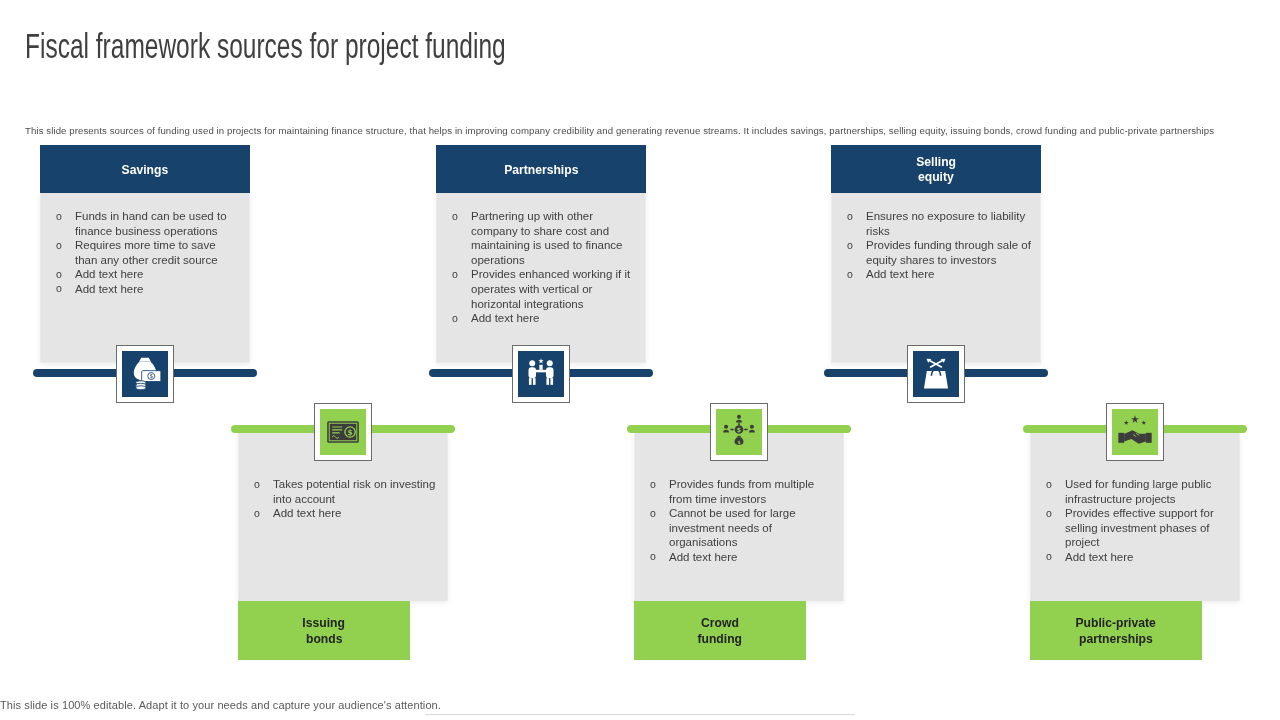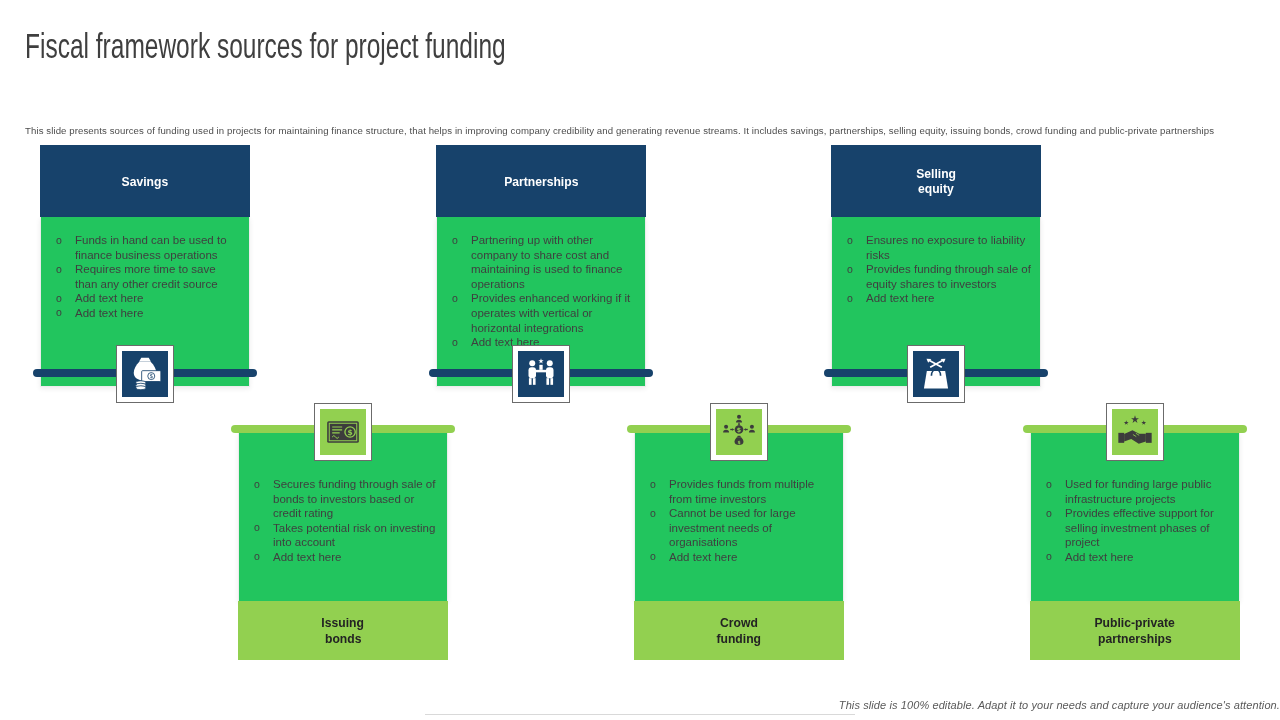--- a/index.html
+++ b/index.html
@@ -13,37 +13,37 @@
     transform:scaleX(.70);transform-origin:left top;
   }
   .subtitle{
     position:absolute;left:25px;top:80px;font-size:9.6px;color:#4d4d4d;
     white-space:nowrap;letter-spacing:.1px;margin-top:45px;
   }
   .card{position:absolute;width:210px;}
   .card.top{top:145px;}
   .card.bottom{top:425px;}
   .card-header{
-    height:72px;background:#17426b;display:flex;flex-direction:column;
+    height:48px;background:#17426b;display:flex;flex-direction:column;
     justify-content:center;align-items:center;color:#ffffff;
     font-weight:bold;font-size:13.5px;line-height:15px;text-align:right;
   }
   .card-header div, .card-footer div{transform:scaleX(.9);}
   .card-body{
-    background:#22c55e;height:170px;box-sizing:border-box;
+    background:#e5e5e5;height:170px;box-sizing:border-box;
     border-left:1px solid #ececec;border-right:1px solid #ececec;border-bottom:1px solid #ececec;
     box-shadow:0 2px 5px rgba(0,0,0,.07);
     padding:16px 8px 0 14px;
   }
   .card.bottom .card-body{
     position:absolute;top:8px;left:0;right:0;border-bottom:none;border-top:none;
     padding-top:44px;height:168px;width:210px;
   }
   .card-footer{
-    position:absolute;top:176px;left:0;width:210px;height:59px;background:#92d050;
+    position:absolute;top:176px;left:0;width:172px;height:59px;background:#92d050;
     display:flex;flex-direction:column;justify-content:center;align-items:center;
     color:#232323;font-weight:bold;font-size:13.5px;line-height:16px;text-align:center;
   }
   ul.bullets{list-style:none;margin:0;padding:0;font-size:11.5px;line-height:14.6px;color:#3f3f3f;}
   ul.bullets li{position:relative;padding-left:20px;}
   ul.bullets li::before{content:"o";position:absolute;left:1px;top:-0.5px;font-size:10.5px;color:#3f3f3f;}
   ul.bullets li:empty{display:none;}
   .hd-line:empty{display:none;}
   .hline{
     position:absolute;left:-7px;width:224px;height:8px;border-radius:4px;background:#17426b;z-index:2;
@@ -55,22 +55,22 @@
     width:58px;height:58px;background:#ffffff;border:1px solid #6b6b6b;
     box-sizing:border-box;display:flex;justify-content:center;align-items:center;z-index:3;
   }
   .card.top .icon-frame{top:200px;}
   .card.bottom .icon-frame{top:-22px;}
   .icon-tile{width:46px;height:46px;display:flex;justify-content:center;align-items:center;}
   .tile-navy{background:#17426b;}
   .tile-green{background:#92d050;}
   .icon-tile svg{width:40px;height:40px;display:block;}
   .footnote{
-    position:absolute;left:0;top:699px;width:1280px;text-align:right;
-    font-size:11px;color:#595959;letter-spacing:.1px;font-style:italic;
+    position:absolute;left:0;top:699px;width:1280px;text-align:left;
+    font-size:11px;color:#595959;letter-spacing:.1px;
   }
   .footnote-rule{
     position:absolute;left:425px;top:714px;width:430px;height:1px;background:#d9d9d9;
   }
 </style>
 </head>
 <body>
 
 <div class="title">Fiscal framework sources for project funding</div>
 <div class="subtitle">This slide presents sources of funding used in projects for maintaining finance structure, that helps in improving company credibility and generating revenue streams. It includes savings, partnerships, selling equity, issuing bonds, crowd funding and public-private partnerships</div>
@@ -161,21 +161,20 @@
         <path d="M18.5 26 c0-9.5 11-9.5 11 0" fill="none" stroke="#17426b" stroke-width="2"></path>
       </svg>
     </div>
   </div>
 </div>
 
 <div class="card bottom" style="left:238px">
   <div class="hline"></div>
   <div class="card-body">
     <ul class="bullets">
-        <li>Secures funding through sale of bonds to investors based or credit rating</li>
         <li>Takes potential risk on investing into account</li>
         <li>Add text here</li>
       </ul>
   </div>
   <div class="card-footer">
     <div class="hd-line">Issuing</div>
     <div class="hd-line">bonds</div>
   </div>
   <div class="icon-frame">
     <div class="icon-tile tile-green">

